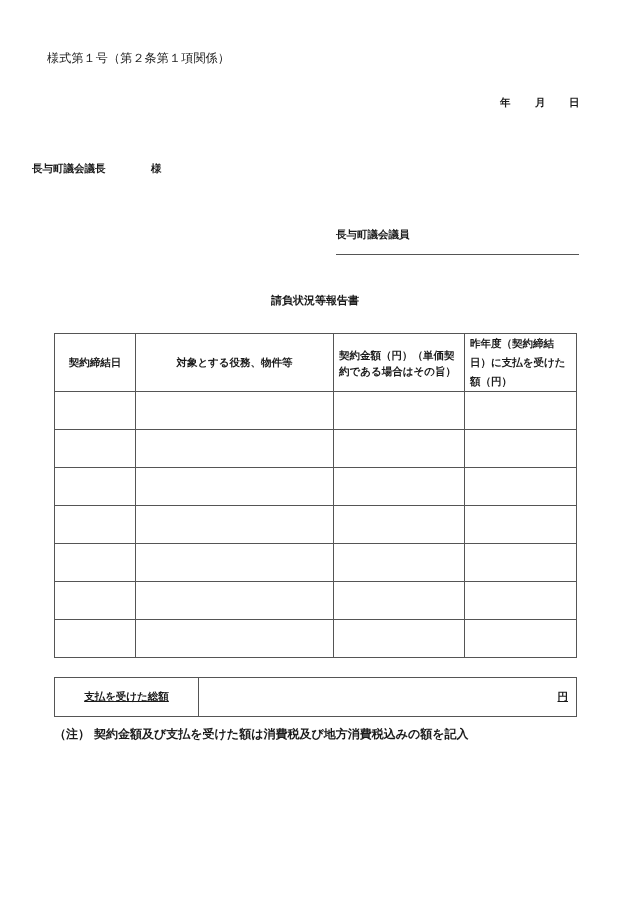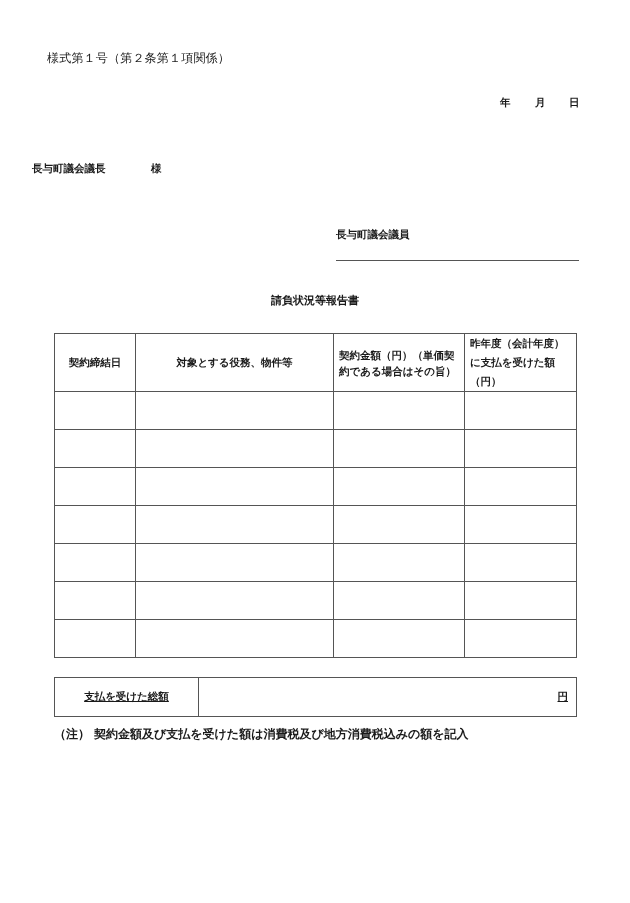--- a/index.html
+++ b/index.html
@@ -5,21 +5,21 @@
   html, body { margin: 0; padding: 0; }
   body {
     width: 630px; height: 903px; background: #ffffff; position: relative;
     font-family: "DejaVu Sans", sans-serif; color: #1a1a1a; overflow: hidden;
   }
   .abs { position: absolute; }
   .form-no { left: 47px; top: 50px; font-family: "DejaVu Serif", serif; font-size: 12px; letter-spacing: 0.2px; }
   .date { top: 96px; font-size: 10.5px; font-weight: bold; }
   .addressee { left: 32px; top: 162px; font-size: 10.5px; font-weight: bold; }
   .sama { left: 151px; top: 162px; font-size: 10.5px; font-weight: bold; }
-  .member { left: 336px; top: 228px; width: 243px; font-size: 10.5px; font-weight: bold; border-bottom: 1px solid #555; padding-bottom: 18px; }
+  .member { left: 336px; top: 228px; width: 243px; font-size: 10.5px; font-weight: bold; border-bottom: 1px solid #555; padding-bottom: 12px; }
   .title { left: 0; width: 630px; top: 293px; text-align: center; font-size: 11px; font-weight: bold; }
   table { border-collapse: collapse; position: absolute; }
   td { border: 1px solid #555; padding: 0; font-size: 10.5px; font-weight: bold; }
   .main { left: 54px; top: 333px; width: 523px; }
   .main .hdr td { height: 53px; }
   .main .row td { height: 37px; }
   .c1 { width: 80px; text-align: center; }
   .c2 { width: 197px; text-align: center; }
   .c3 { width: 120px; text-align: left; padding: 0 5px; line-height: 16px; }
   .c4 { text-align: left; padding: 0 5px; line-height: 19px; }
@@ -45,21 +45,21 @@
 <div class="abs member">長与町議会議員</div>
 
 <div class="abs title">請負状況等報告書</div>
 
 <table class="main">
   <tbody>
       <tr class="hdr">
     <td class="c1">契約締結日</td>
     <td class="c2">対象とする役務、物件等</td>
     <td class="c3">契約金額（円）（単価契約である場合はその旨）</td>
-    <td class="c4">昨年度（会計年度）に支払を受けた額（円）</td>
+    <td class="c4">昨年度（契約締結日）に支払を受けた額（円）</td>
   </tr>
   <tr class="row">
     <td></td>
         <td></td>
         <td></td>
         <td></td>
   </tr>
   <tr class="row">
     <td></td>
         <td></td>

